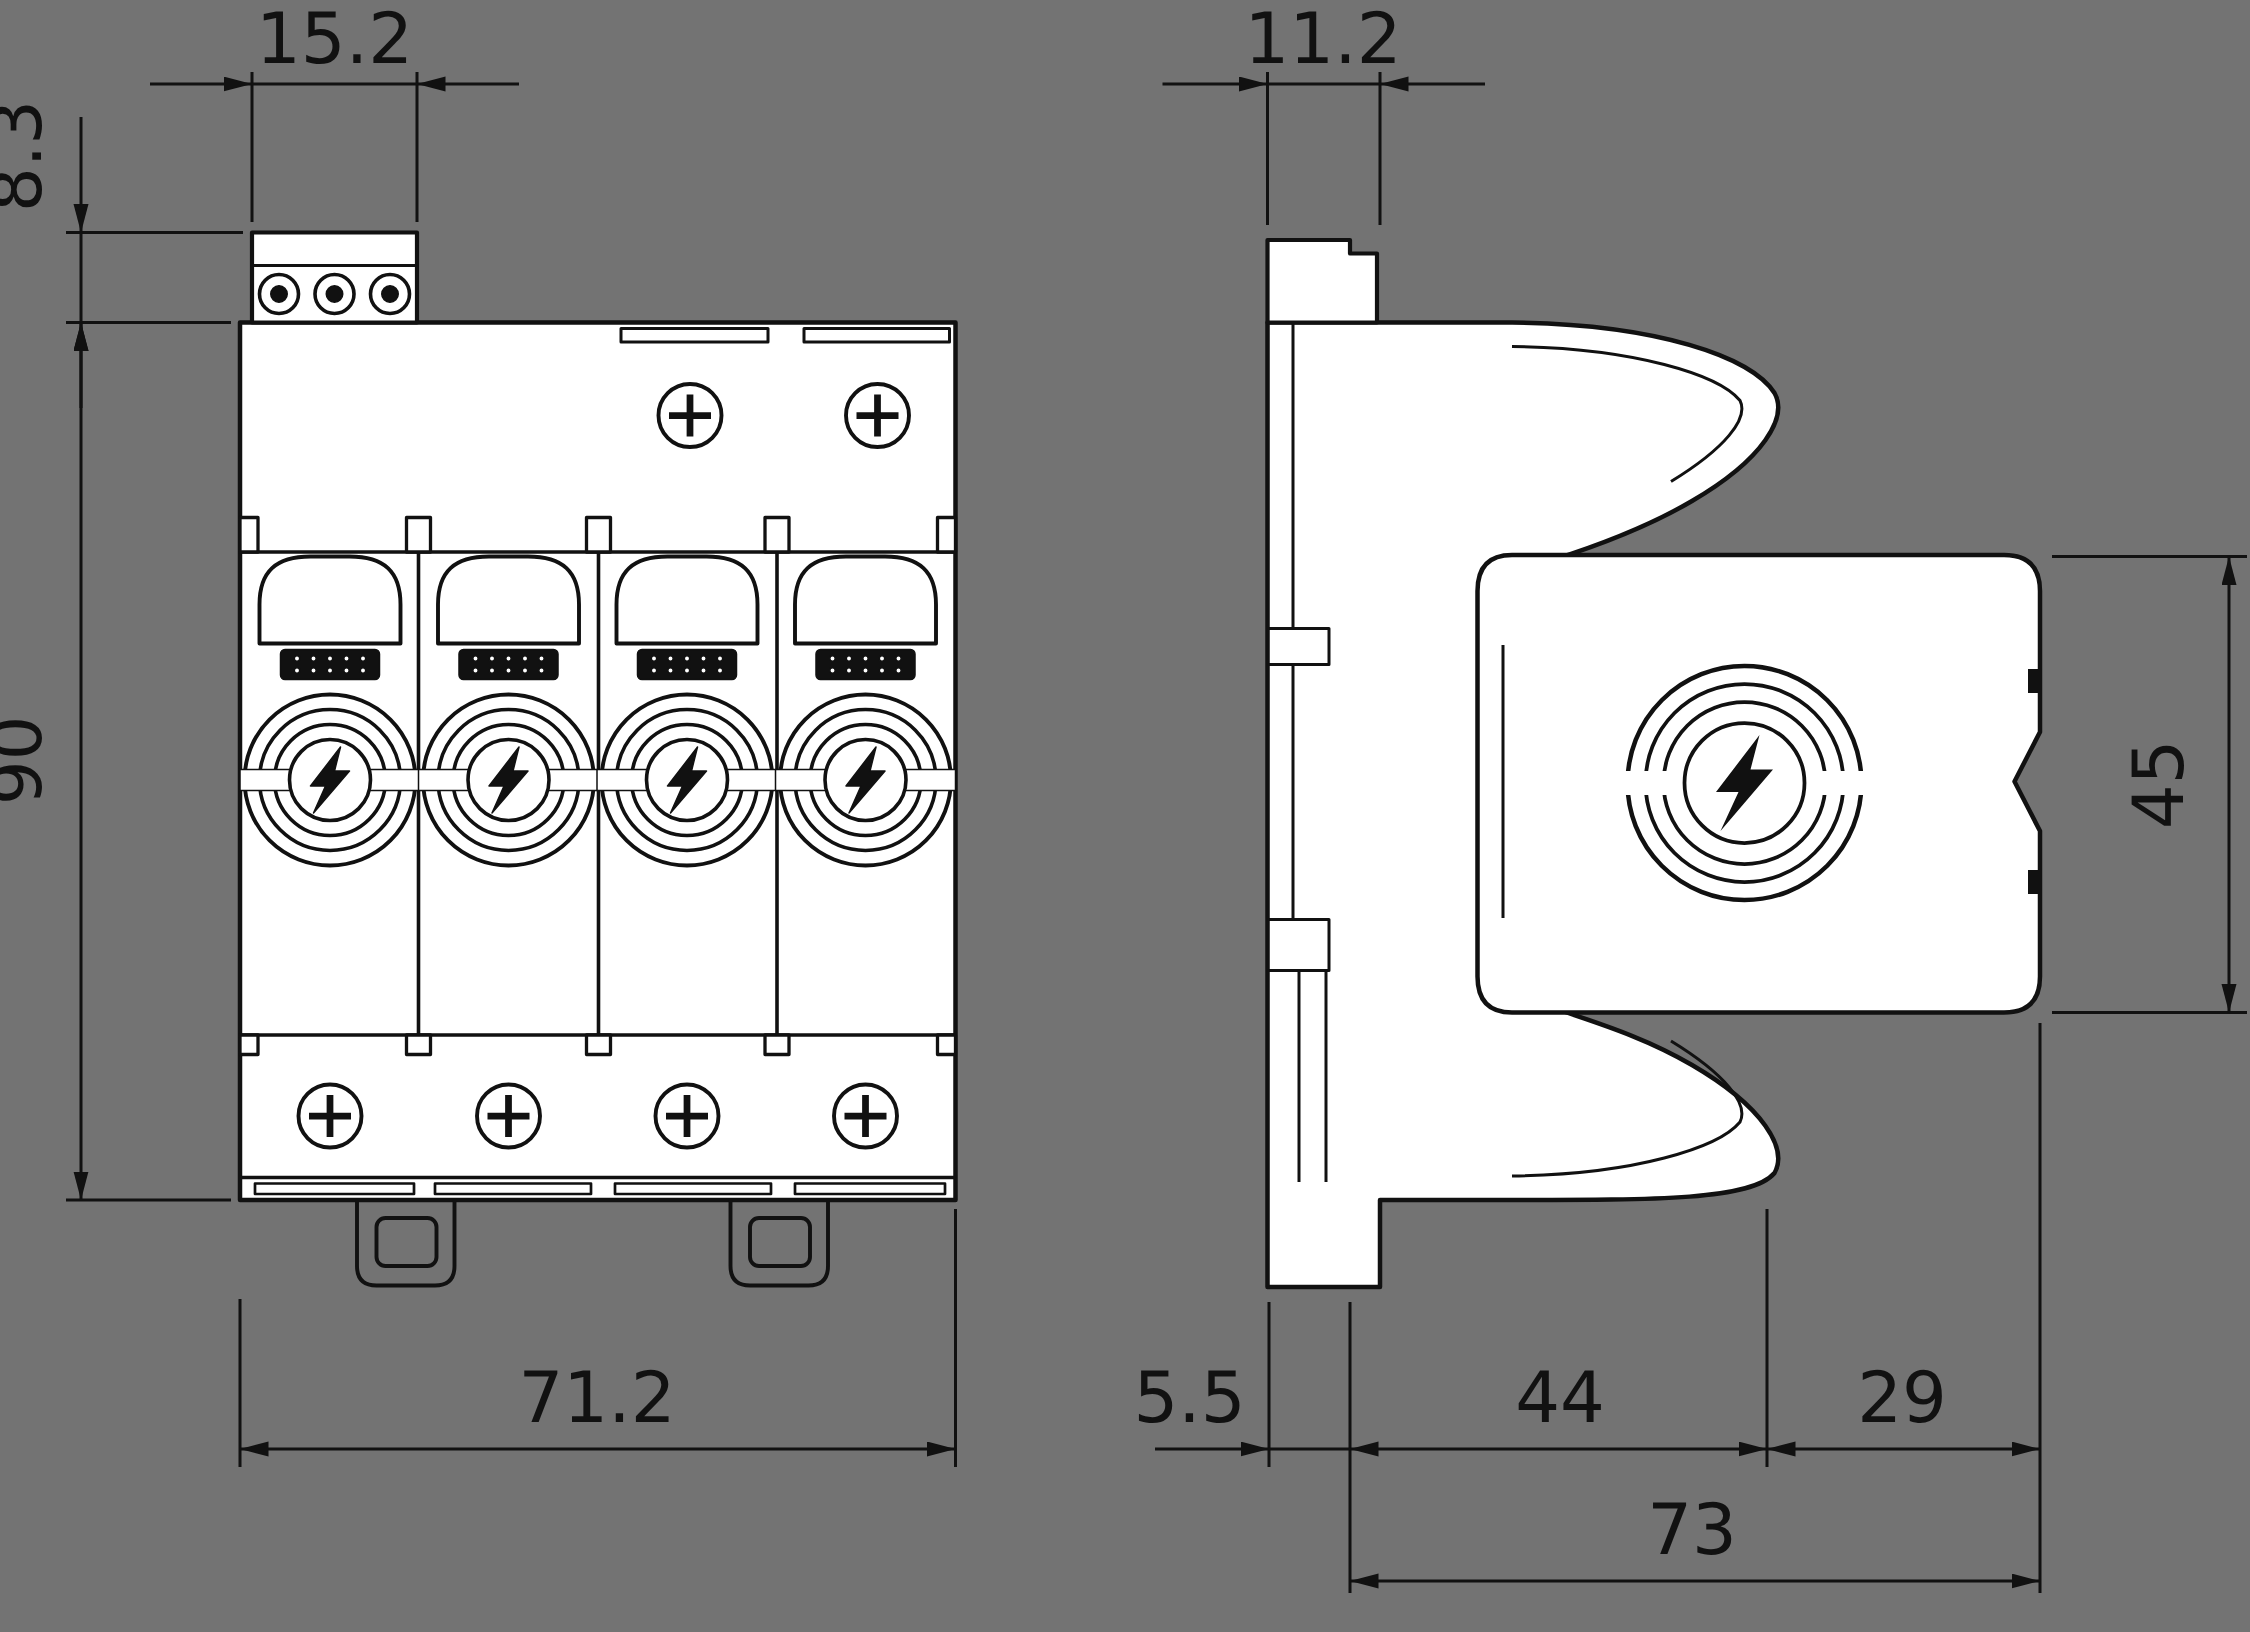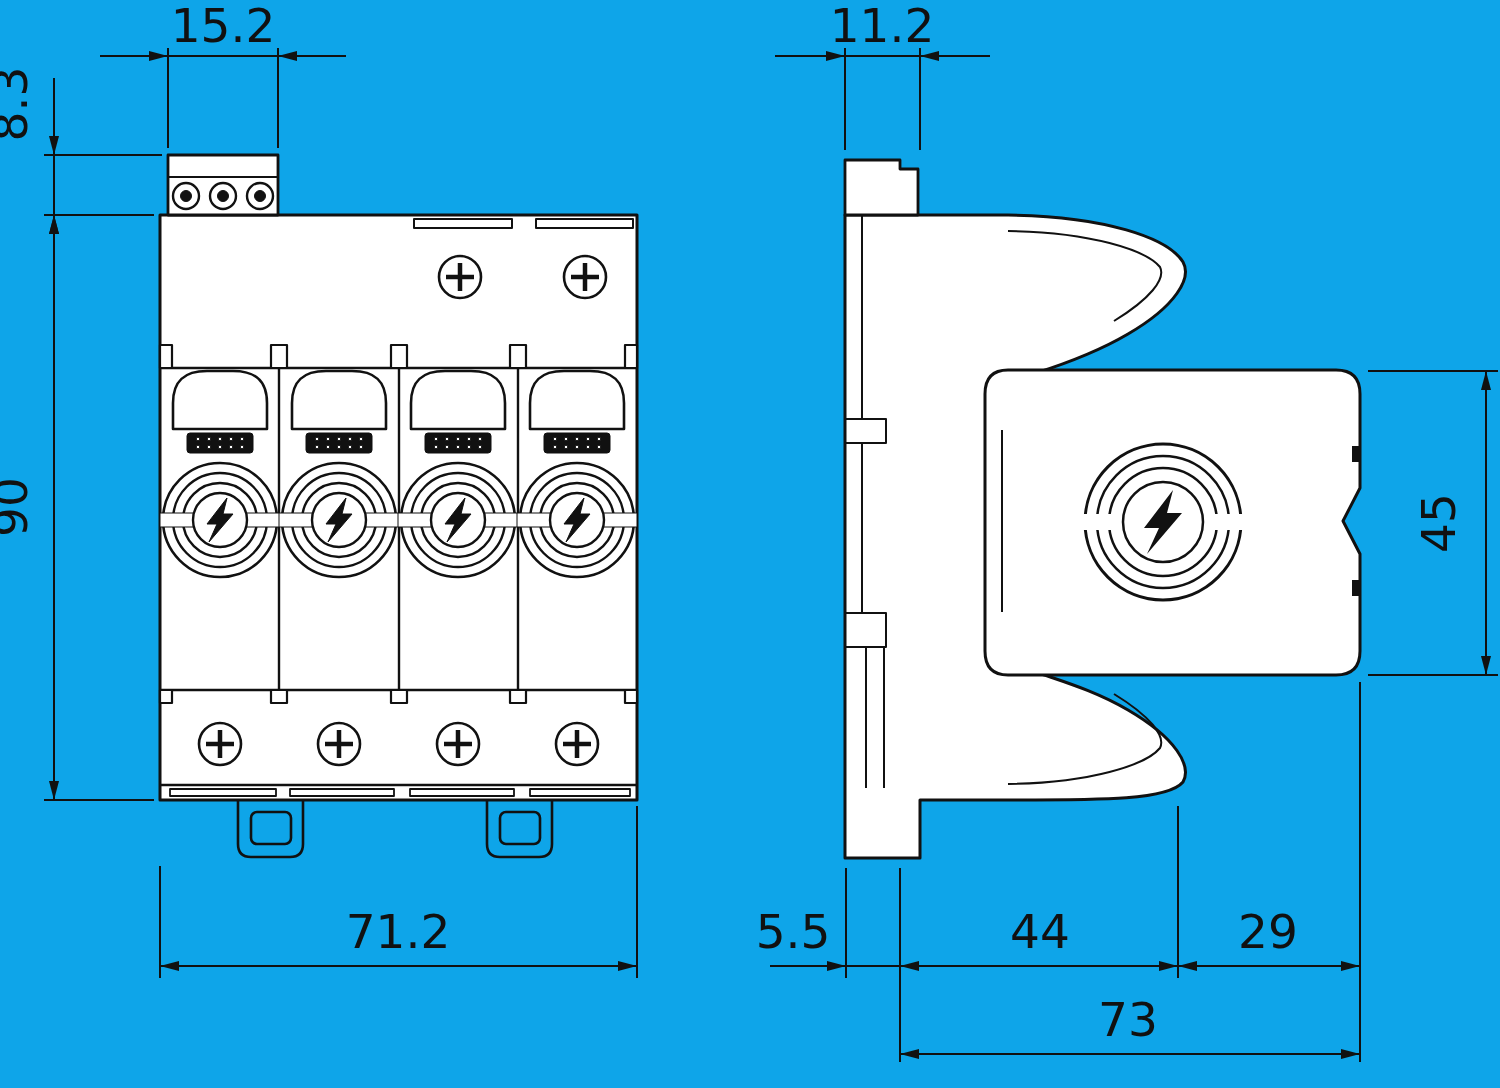--- a/index.html
+++ b/index.html
@@ -1,19 +1,19 @@
 <!DOCTYPE html>
 <html><head>
 <meta charset="utf-8">
 <style>
   html,body{margin:0;padding:0;background:#ffffff;}
   .stage{
     position:relative;
     width:1500px;height:1088px;
-    background:#0ea5e9;
+    background:#737373;
     font-family:"DejaVu Sans", sans-serif;
   }
   svg{display:block;}
   text{
     font-family:"DejaVu Sans", sans-serif;
     font-size:47px;
     font-weight:500;
     fill:#111111;
   }
   .part{stroke:#111111;stroke-linejoin:round;}

